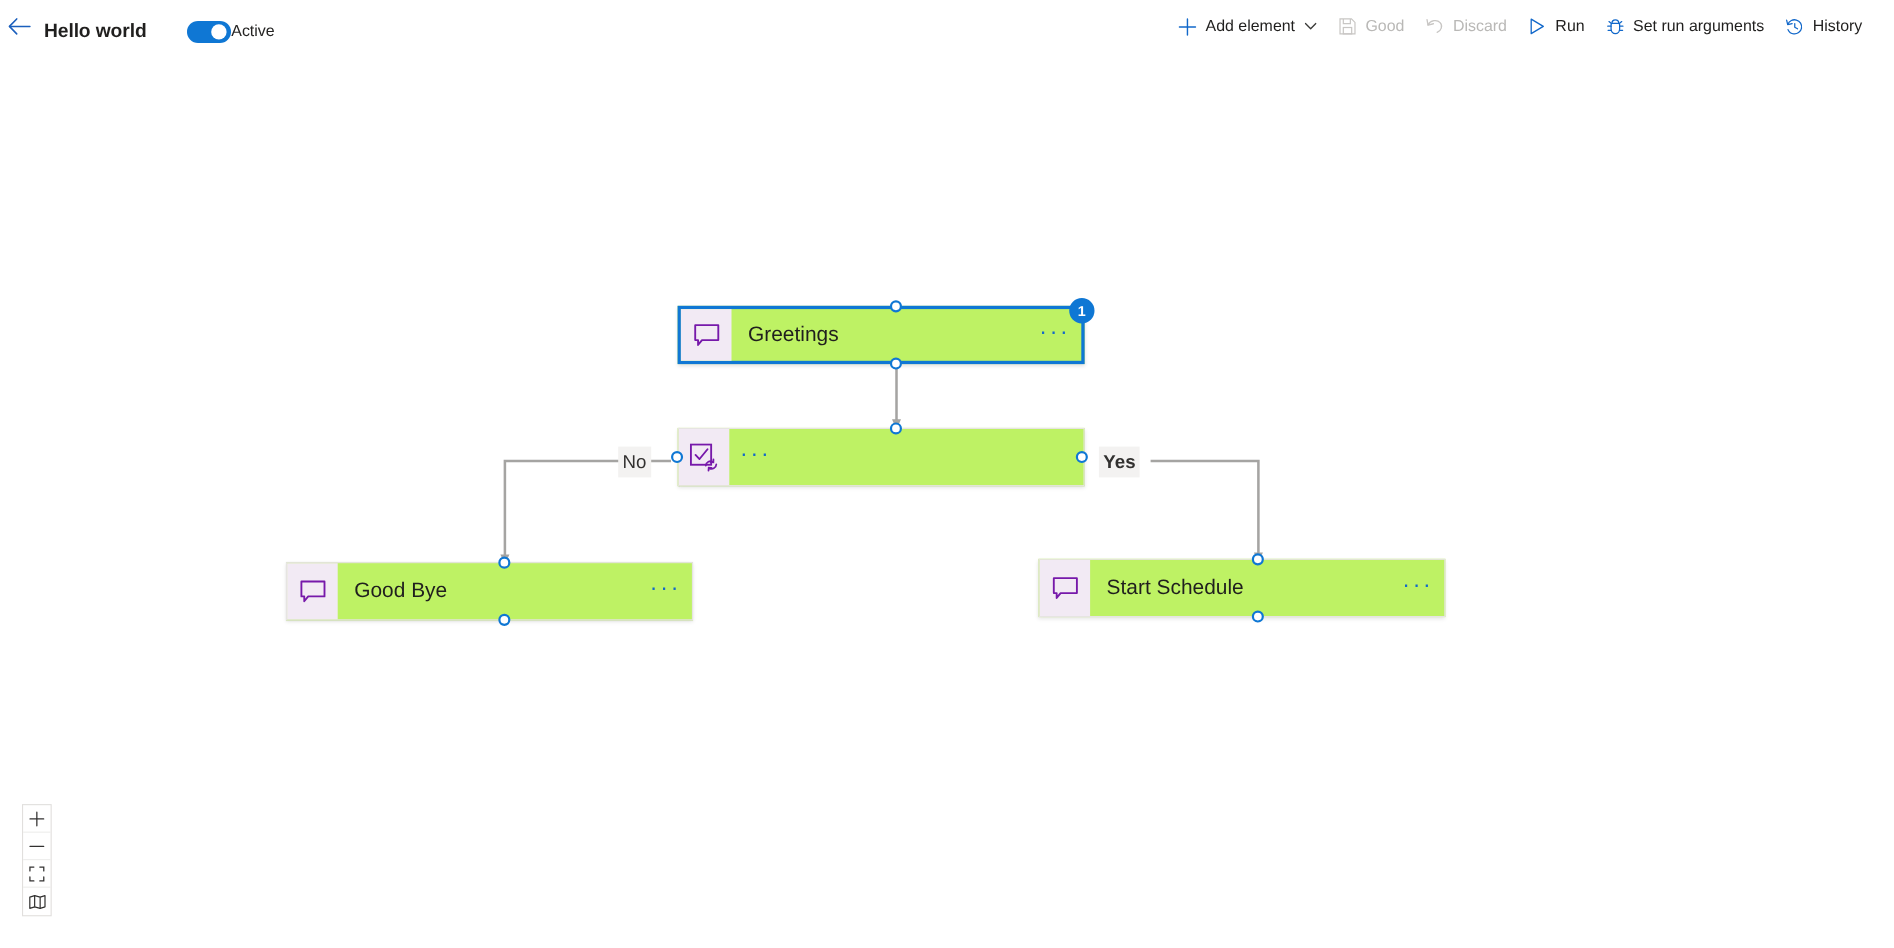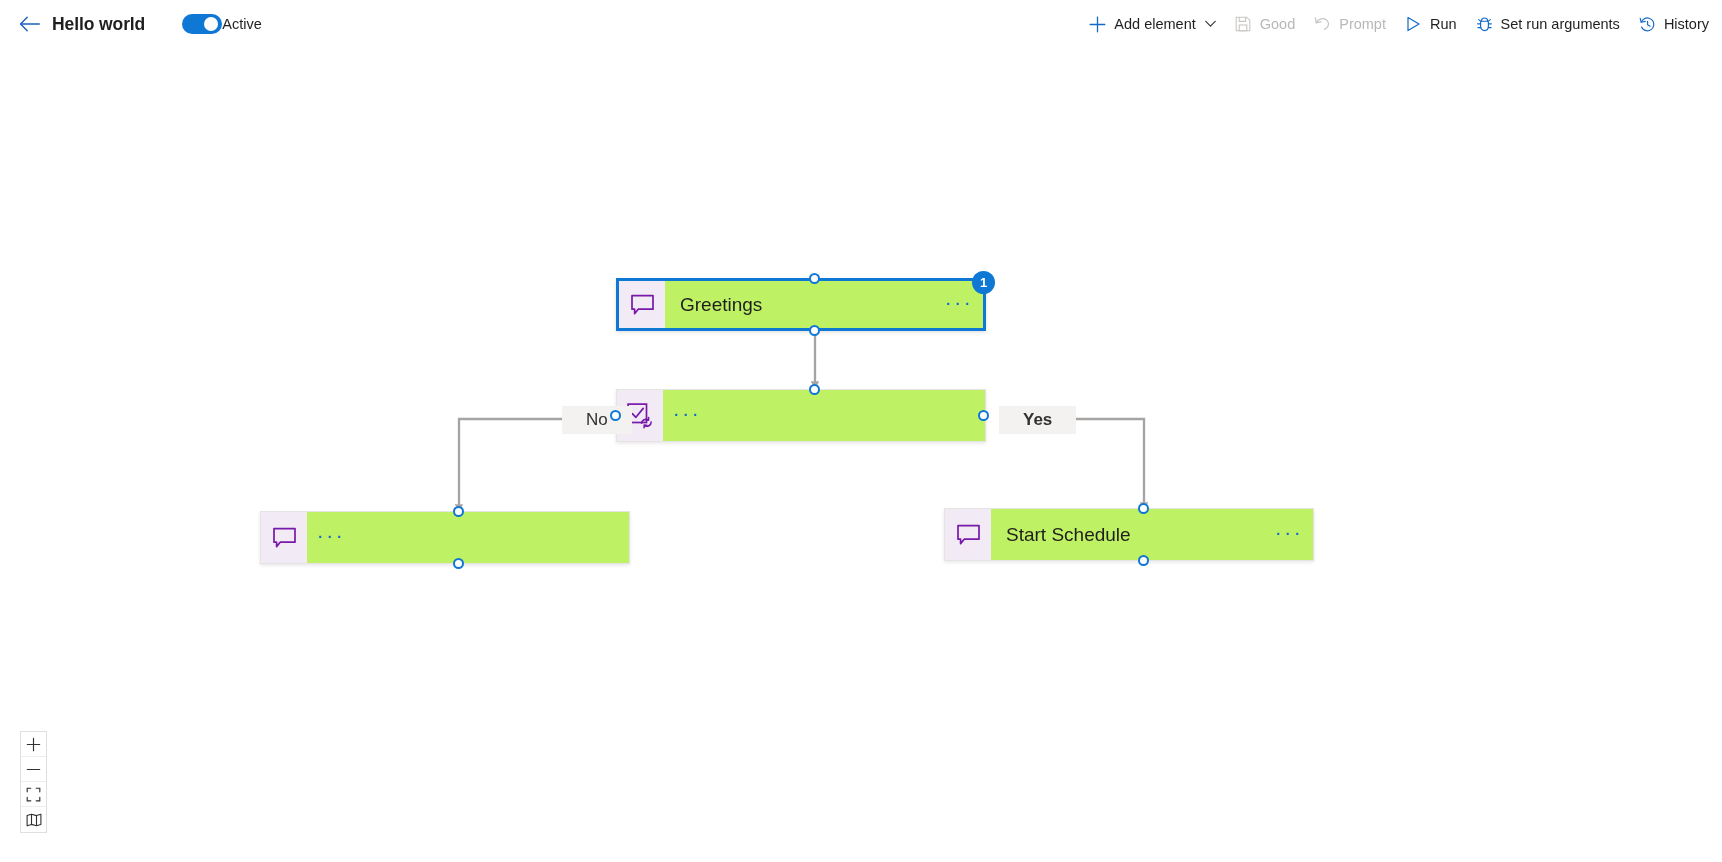--- a/index.html
+++ b/index.html
@@ -14,22 +14,22 @@
   }
 
   
   #topbar {
     position: absolute; left: 0; top: 0;
     width: 1722px; height: 48px;
     background: #ffffff;
     display: flex; align-items: center;
     z-index: 40;
   }
-  #topbar-left { display: flex; align-items: center; padding-left: 14px; }
-  #topbar-right { margin-left: auto; display: flex; align-items: center; padding-right: 4px; }
+  #topbar-left { display: flex; align-items: flex-end; padding-left: 2px; }
+  #topbar-right { margin-left: auto; display: flex; align-items: center; padding-right: 20px; }
 
   .back-arrow {
     width: 30px; height: 30px;
     display: flex; align-items: center; justify-content: center;
     color: #1b5fbd; cursor: pointer;
   }
   .back-arrow svg { display: block; }
 
   .flow-title {
     font-size: 17.5px; font-weight: bold; color: #201f1e;
@@ -131,21 +131,21 @@
     z-index: 25;
   }
 
   
   .edge-label {
     position: absolute;
     background: #f3f2f1;
     color: #323130;
     font-size: 17px;
     display: flex; align-items: center; justify-content: center;
-    padding: 4px 24px;
+    padding: 4px 4px;
     z-index: 15;
     white-space: nowrap;
   }
 
   
   #zoomctl {
     position: absolute; left: 20px; top: 683px;
     width: 27px;
     border: 1px solid #e1dfdd;
     background: #ffffff;
@@ -207,21 +207,21 @@
       <span>Good</span>
     </div>
 
     <div class="tb-btn disabled">
       <span class="tb-ico">
         <svg width="17" height="16" viewBox="0 0 17 16" fill="none" stroke="currentColor" stroke-width="1.2" stroke-linecap="round" stroke-linejoin="round">
           <path d="M2.2 6.6 C4.5 2.2 10.5 1.6 13.2 4.6 C15.8 7.4 14.3 12 10.5 13.4"></path>
           <path d="M1.3 1.9 L2.2 6.9 L7.1 5.6"></path>
         </svg>
       </span>
-      <span>Prompt</span>
+      <span>Discard</span>
     </div>
 
     <div class="tb-btn">
       <span class="tb-ico">
         <svg width="15" height="16" viewBox="0 0 15 16" fill="none">
             <path d="M2 1.4 L13 8 L2 14.6 Z" stroke="currentColor" stroke-width="1.2" stroke-linejoin="round"></path>
           </svg>
       </span>
       <span>Run</span>
     </div>
@@ -305,20 +305,21 @@
   <div class="port" style="left:809px; top:336px;"></div>
   <div class="port" style="left:610px; top:362px;"></div>
   <div class="port" style="left:978px; top:362px;"></div>
 
   <div class="node plain" style="left:260px; top:463px; width:370px; height:53px;">
     <div class="node-iconbox">
       <svg width="25" height="24" viewBox="0 0 25 24" fill="none" stroke="#7719aa" stroke-width="1.7" stroke-linejoin="round">
         <path d="M2 2.6 H23 V16.2 H8.2 L4.6 20.6 V16.2 H2 Z"></path>
       </svg>
     </div>
+    <div class="node-title">Good Bye</div>
     <div class="node-ellipsis">···</div>
   </div>
   <div class="port" style="left:453px; top:458px;"></div>
   <div class="port" style="left:453px; top:510px;"></div>
 
   <div class="node plain" style="left:944px; top:460px; width:370px; height:53px;">
     <div class="node-iconbox">
       <svg width="25" height="24" viewBox="0 0 25 24" fill="none" stroke="#7719aa" stroke-width="1.7" stroke-linejoin="round">
         <path d="M2 2.6 H23 V16.2 H8.2 L4.6 20.6 V16.2 H2 Z"></path>
       </svg>

